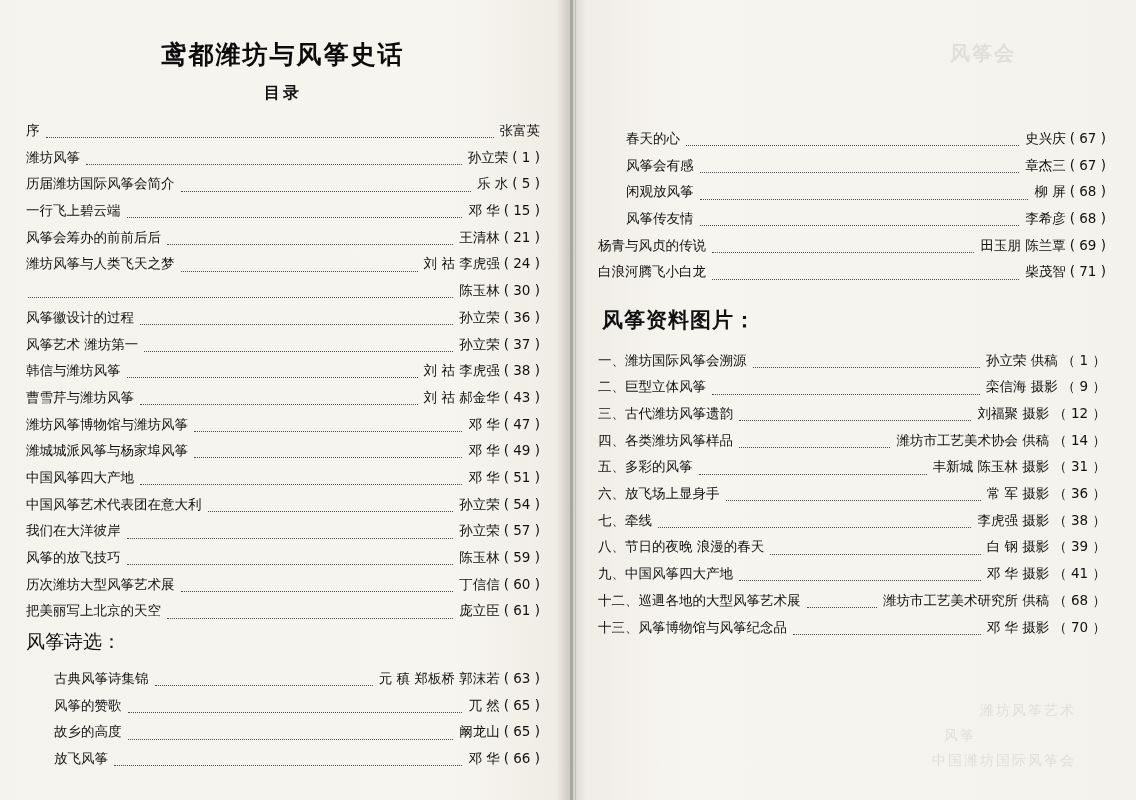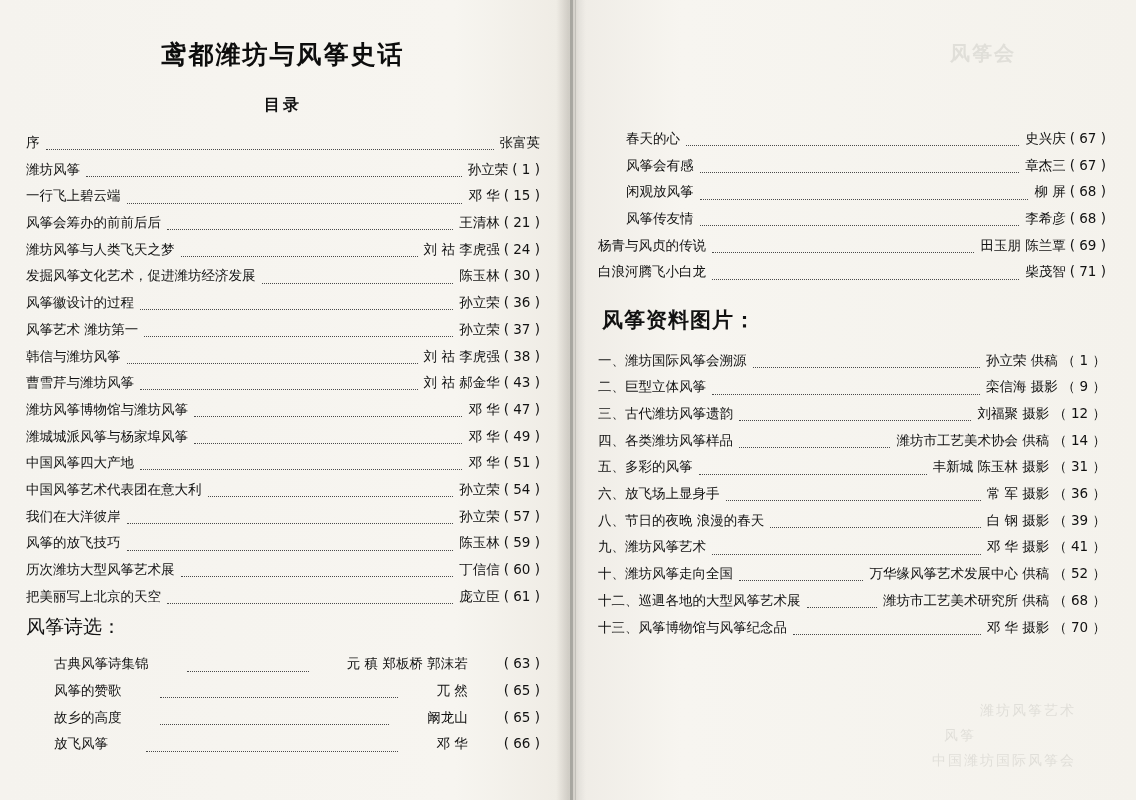--- a/index.html
+++ b/index.html
@@ -55,21 +55,21 @@
     letter-spacing: 2px;
     margin-top: 38px;
     color: #0d0d0d;
   }
   .toc-title {
     text-align: center;
     font-family: "DejaVu Serif", "Liberation Serif", serif;
     font-weight: bold;
     font-size: 16px;
     letter-spacing: 3px;
-    margin-top: 24px;
+    margin-top: 12px;
     margin-bottom: 18px;
   }
 
   .entry {
     display: flex;
     align-items: flex-end;
     font-size: 13.5px;
     line-height: 1.2;
     margin: 0 0 10.5px 0;
     white-space: nowrap;
@@ -83,21 +83,21 @@
     border-bottom: 1px dotted #4a4a4a;
     height: 0.78em;
     margin: 0 2px;
     min-width: 10px;
   }
   .entry .a {
     flex: 0 0 auto;
     padding-left: 4px;
     text-align: right;
   }
-  .entry.indent { padding-left: 28px; gap: 32px; }
+  .entry.indent { padding-left: 28px; }
   .sec-head {
     font-size: 19px;
     margin: 0 0 15px 0;
   }
 
   .section-title {
     font-family: "DejaVu Serif", "Liberation Serif", serif;
     font-weight: bold;
     font-size: 21px;
     letter-spacing: 1px;
@@ -141,39 +141,44 @@
         <span class="dots"></span>
         <span class="a">张富英</span>
       </div>
       <div class="entry">
         <span class="t">潍坊风筝</span>
         <span class="dots"></span>
         <span class="a">孙立荣</span>
         <span class="a">( 1 )</span>
       </div>
       <div class="entry">
+        <span class="t">历届潍坊国际风筝会简介</span>
+        <span class="dots"></span>
+        <span class="a">乐  水</span>
+        <span class="a">( 5 )</span>
+      </div>
+      <div class="entry">
         <span class="t">一行飞上碧云端</span>
         <span class="dots"></span>
         <span class="a">邓  华</span>
         <span class="a">( 15 )</span>
       </div>
       <div class="entry">
         <span class="t">风筝会筹办的前前后后</span>
         <span class="dots"></span>
         <span class="a">王清林</span>
         <span class="a">( 21 )</span>
       </div>
       <div class="entry">
         <span class="t">潍坊风筝与人类飞天之梦</span>
         <span class="dots"></span>
         <span class="a">刘  祜    李虎强</span>
         <span class="a">( 24 )</span>
       </div>
       <div class="entry">
-        <span class="t">发掘风筝文化艺术，促进潍坊经济发展</span>
         <span class="dots"></span>
         <span class="a">陈玉林</span>
         <span class="a">( 30 )</span>
       </div>
       <div class="entry">
         <span class="t">风筝徽设计的过程</span>
         <span class="dots"></span>
         <span class="a">孙立荣</span>
         <span class="a">( 36 )</span>
       </div>
@@ -355,36 +360,36 @@
         <span class="a">丰新城  陈玉林  摄影</span>
         <span class="a">（ 31 ）</span>
       </div>
       <div class="entry">
         <span class="t">六、放飞场上显身手</span>
         <span class="dots"></span>
         <span class="a">常  军  摄影</span>
         <span class="a">（ 36 ）</span>
       </div>
       <div class="entry">
+        <span class="t">七、牵线</span>
+        <span class="dots"></span>
+        <span class="a">李虎强  摄影</span>
+        <span class="a">（ 38 ）</span>
+      </div>
+      <div class="entry">
         <span class="t">八、节日的夜晚   浪漫的春天</span>
         <span class="dots"></span>
         <span class="a">白  钢  摄影</span>
         <span class="a">（ 39 ）</span>
       </div>
       <div class="entry">
-        <span class="t">九、潍坊风筝艺术</span>
+        <span class="t">九、中国风筝四大产地</span>
         <span class="dots"></span>
         <span class="a">邓  华  摄影</span>
         <span class="a">（ 41 ）</span>
-      </div>
-      <div class="entry">
-        <span class="t">十、潍坊风筝走向全国</span>
-        <span class="dots"></span>
-        <span class="a">万华缘风筝艺术发展中心  供稿</span>
-        <span class="a">（ 52 ）</span>
       </div>
       <div class="entry">
         <span class="t">十二、巡逥各地的大型风筝艺术展</span>
         <span class="dots"></span>
         <span class="a">潍坊市工艺美术研究所  供稿</span>
         <span class="a">（ 68 ）</span>
       </div>
       <div class="entry">
         <span class="t">十三、风筝博物馆与风筝纪念品</span>
         <span class="dots"></span>

